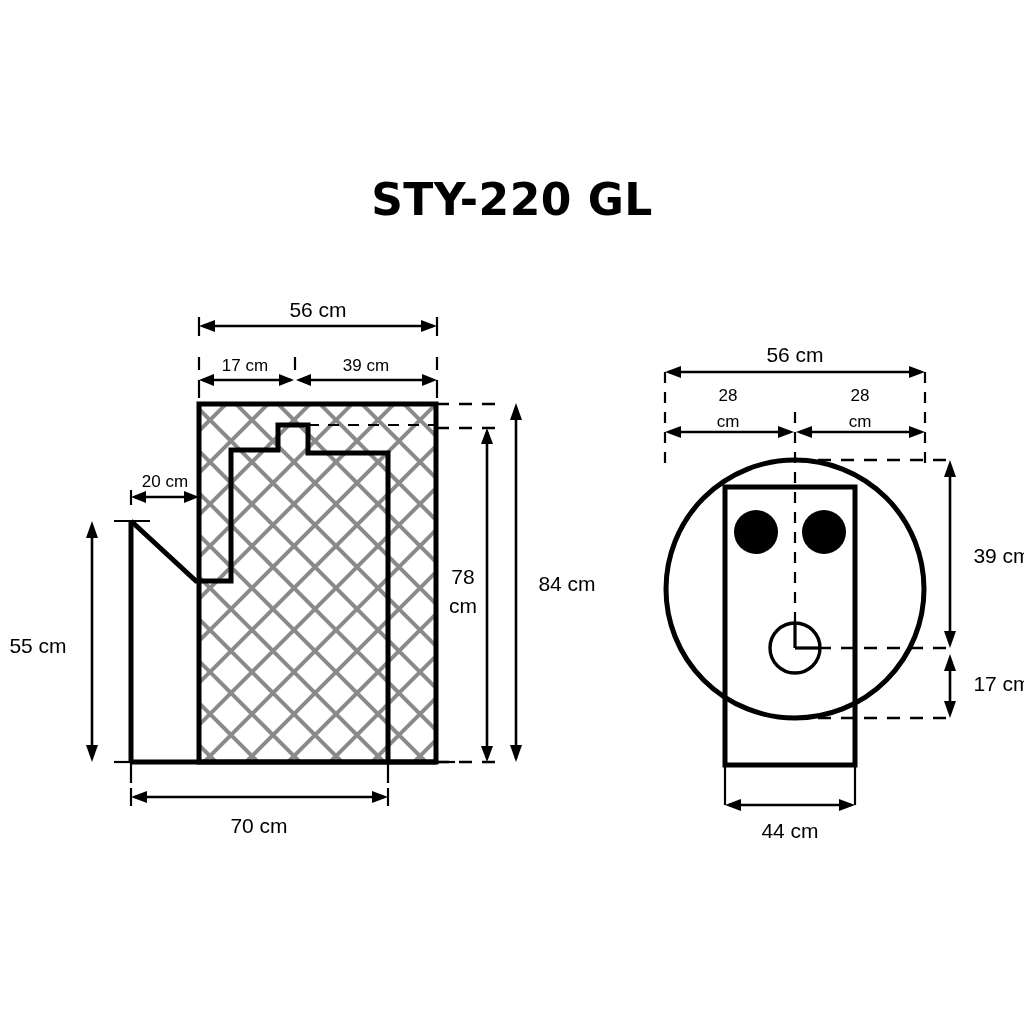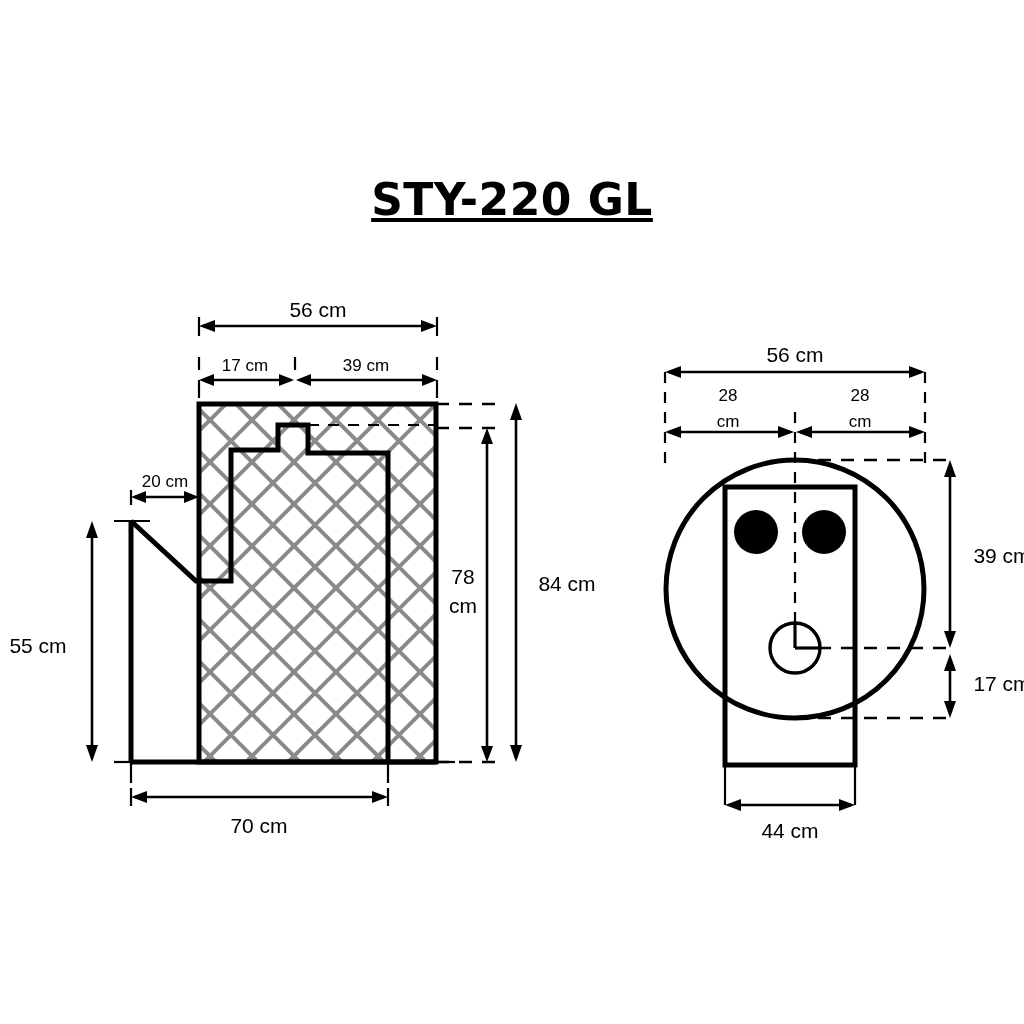--- a/index.html
+++ b/index.html
@@ -23,21 +23,20 @@
     position: absolute;
     left: 0;
     top: 174px;
     width: 1024px;
     text-align: center;
     font-family: "DejaVu Sans", sans-serif;
     font-weight: bold;
     font-size: 44px;
     letter-spacing: 0.5px;
     color: #000000;
-    text-decoration: underline;
   }
   svg { display: block; }
   .dim-text {
     font-family: "Liberation Sans", sans-serif;
     font-size: 21px;
     fill: #000000;
   }
   .dim-text-sm {
     font-family: "Liberation Sans", sans-serif;
     font-size: 17px;

